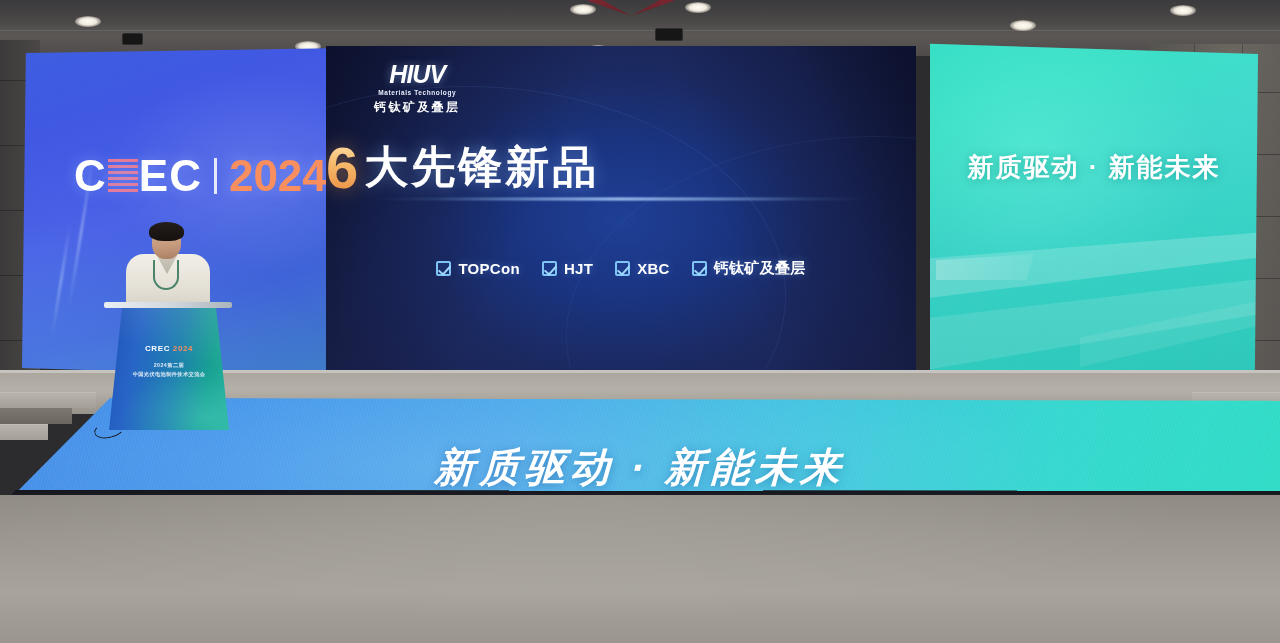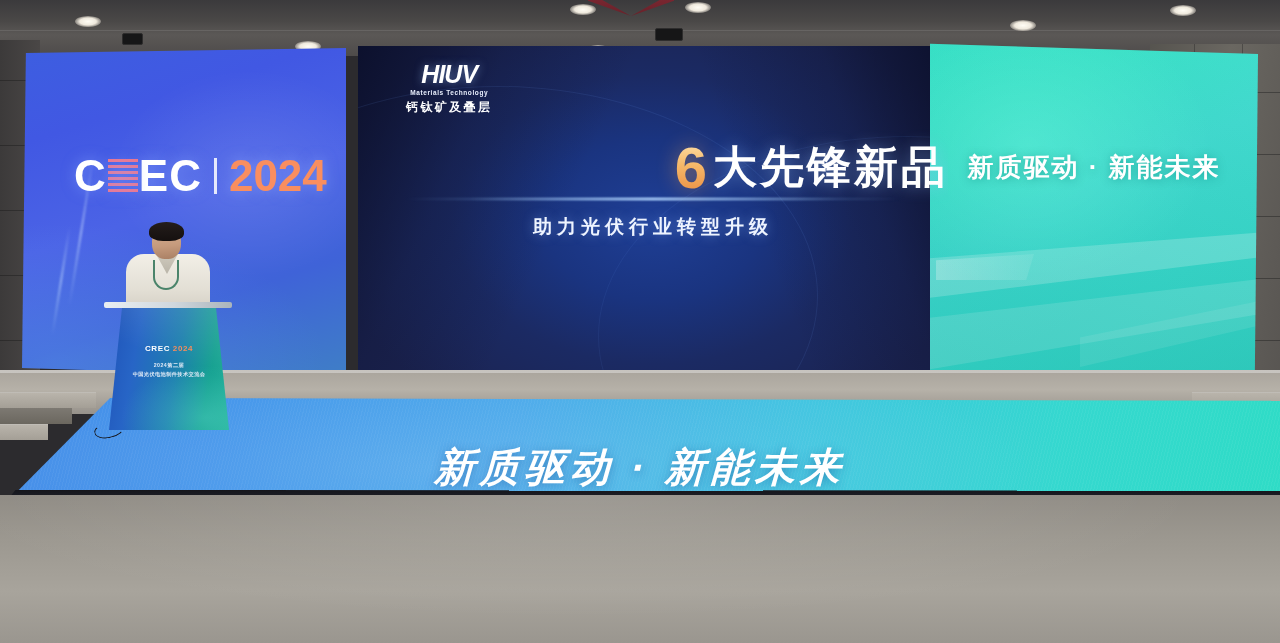--- a/index.html
+++ b/index.html
@@ -145,21 +145,21 @@
   }
   .crec-year {
     font-size: 44px; font-weight: 700; letter-spacing: 0px;
     color: #f98e5f;
     font-family: "Liberation Sans", sans-serif;
   }
 
   
   .panel-center {
     position: absolute;
-    left: 336px; top: -2px;
+    left: 304px; top: -2px;
     width: 590px; height: 334px;
     background:
       radial-gradient(ellipse 55% 70% at 50% 52%, #1f3f96 0%, #1a3480 34%, #1b2a63 62%, #1b2350 100%),
       linear-gradient(180deg, #1a2550 0%, #17204a 100%);
     overflow: hidden;
     padding-left: 44px;
   }
   .panel-center::before {
     content: "";
     position: absolute; inset: 0;
@@ -195,21 +195,21 @@
     margin-top: 2px; color: #e8eefc;
   }
   .hiuv-cn {
     font-size: 12px; font-weight: 700; letter-spacing: 2.4px;
     margin-top: 3px; color: #ffffff;
   }
 
   .headline {
     position: absolute;
     left: 0; top: 92px; width: 590px;
-    text-align: right; z-index: 3;
+    text-align: left; z-index: 3;
     white-space: nowrap;
   }
   .headline .num {
     font-size: 58px; font-weight: 700; line-height: 1;
     background: linear-gradient(180deg, #ffe9b8 0%, #f6b96a 45%, #e9883c 100%);
     -webkit-background-clip: text; background-clip: text;
     -webkit-text-fill-color: transparent; color: transparent;
     vertical-align: -6px; margin-right: 6px;
     filter: drop-shadow(0 0 10px rgba(255,170,80,.45));
   }
@@ -532,22 +532,39 @@
         <div class="hiuv-sub">Materials Technology</div>
         <div class="hiuv-cn">钙钛矿及叠层</div>
       </div>
 
       <div class="headline">
         <span class="num">6</span><span class="words">大先锋新品</span>
       </div>
 
       <div class="divider"></div>
 
-      <div class="subhead">助力光伏行业转型升级</div>
-
+
+      <div class="checkrow">
+        <div class="chk-item">
+          <span class="chk-box"></span>
+          <span class="chk-label">TOPCon</span>
+        </div>
+        <div class="chk-item">
+          <span class="chk-box"></span>
+          <span class="chk-label">HJT</span>
+        </div>
+        <div class="chk-item">
+          <span class="chk-box"></span>
+          <span class="chk-label">XBC</span>
+        </div>
+        <div class="chk-item">
+          <span class="chk-box"></span>
+          <span class="chk-label">钙钛矿及叠层</span>
+        </div>
+      </div>
     </div>
 
     <div class="panel-right">
       <div class="rt-swoosh" style="left:-30px; top:185px; width:430px; height:120px; clip-path:polygon(0% 28%, 100% 0%, 100% 18%, 0% 62%);"></div>
       <div class="rt-swoosh" style="left:-10px; top:225px; width:420px; height:130px; clip-path:polygon(0% 40%, 100% 2%, 100% 26%, 0% 80%); opacity:.65;"></div>
       <div class="rt-band" style="left:6px; top:212px; width:98px; height:26px; clip-path:polygon(0% 24%, 100% 0%, 92% 100%, 0% 100%);"></div>
       <div class="rt-swoosh" style="left:150px; top:255px; width:200px; height:70px; clip-path:polygon(0% 58%, 100% 0%, 100% 34%, 0% 100%); opacity:.45;"></div>
       <div class="rt-text">新质驱动 · 新能未来</div>
     </div>
   </div>

